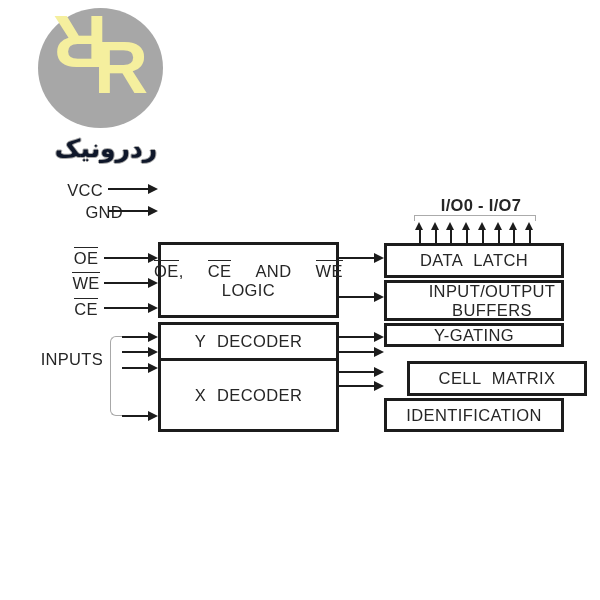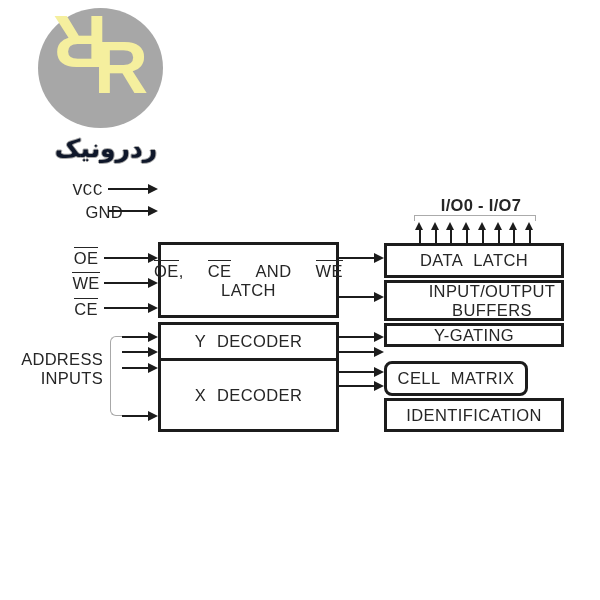--- a/index.html
+++ b/index.html
@@ -62,53 +62,52 @@
 <body>
 
 <div class="canvas">
 
   <div class="logo-circle">
     <span class="logo-r flip">R</span>
     <span class="logo-r normal">R</span>
   </div>
   <div class="logo-brand">ردرونیک</div>
 
-  <div class="lbl right" style="left:58px;top:181px;width:45px;font-family:Liberation Mono, monospace;">VCC</div>
+  <div class="lbl right" style="left:58px;top:181px;width:45px;">VCC</div>
   <div class="hl" style="left:108px;top:188px;width:40px;"></div>
 
   <div class="lbl right" style="left:58px;top:203px;width:45px;margin-left:20px;">GND</div>
   <div class="hl" style="left:108px;top:210px;width:40px;"></div>
 
   <div class="lbl center" style="left:70px;top:249px;width:32px;"><span class="ov">OE</span></div>
   <div class="hl" style="left:104px;top:257px;width:44px;"></div>
 
   <div class="lbl center" style="left:70px;top:274px;width:32px;"><span class="ov">WE</span></div>
   <div class="hl" style="left:104px;top:282px;width:44px;"></div>
 
   <div class="lbl center" style="left:70px;top:300px;width:32px;"><span class="ov">CE</span></div>
   <div class="hl" style="left:104px;top:307px;width:44px;"></div>
 
   <div class="lbl right" style="left:8px;top:350px;width:95px;line-height:19px;">
-    <div>ADDRESS</div>
     <div>INPUTS</div>
   </div>
   <div class="addr-bracket"></div>
   <div class="hl" style="left:122px;top:336px;width:26px;"></div>
   <div class="hl" style="left:122px;top:351px;width:26px;"></div>
   <div class="hl" style="left:122px;top:367px;width:26px;"></div>
   <div class="hl" style="left:122px;top:415px;width:26px;"></div>
 
   <div class="box" style="left:158px;top:242px;width:181px;height:76px;">
     <div class="lrow">
       <span><span class="ov">OE</span><span>,</span></span>
       <span class="ov">CE</span>
       <span>AND</span>
       <span class="ov">WE</span>
     </div>
-    <div>LATCH</div>
+    <div>LOGIC</div>
   </div>
 
   <div class="box" style="left:158px;top:322px;width:181px;height:110px;padding:0;">
     <div class="dec-y">
         <span>Y DECODER</span>
       </div>
     <div class="dec-x">
         <span>X DECODER</span>
       </div>
   </div>
@@ -116,21 +115,21 @@
   <div class="box" style="left:384px;top:243px;width:180px;height:35px;">
       <span>DATA LATCH</span>
     </div>
   <div class="box" style="left:384px;top:280px;width:180px;height:41px;padding-left:36px;">
     <div>INPUT/OUTPUT</div>
     <div>BUFFERS</div>
   </div>
   <div class="box" style="left:384px;top:323px;width:180px;height:24px;">
       <span>Y-GATING</span>
     </div>
-  <div class="box" style="left:384px;top:361px;width:144px;height:35px;border-radius:8px;">
+  <div class="box" style="left:407px;top:361px;width:180px;height:35px;">
       <span>CELL MATRIX</span>
     </div>
   <div class="box" style="left:384px;top:398px;width:180px;height:34px;">
       <span>IDENTIFICATION</span>
     </div>
 
   <div class="hl" style="left:339px;top:257px;width:35px;"></div>
   <div class="hl" style="left:339px;top:296px;width:35px;"></div>
   <div class="hl" style="left:339px;top:336px;width:35px;"></div>
   <div class="hl" style="left:339px;top:351px;width:35px;"></div>

